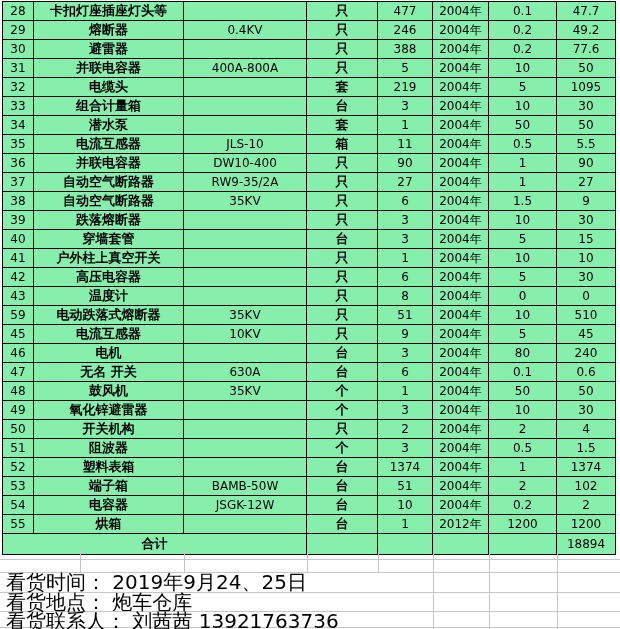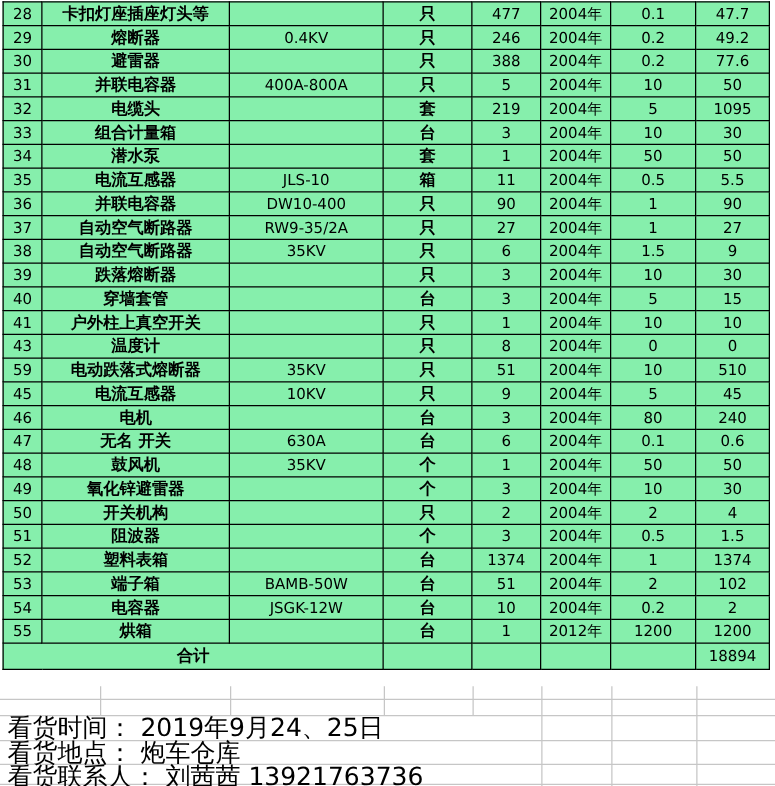--- a/index.html
+++ b/index.html
@@ -199,20 +199,30 @@
           <td>41</td>
           <td class="cjk">户外柱上真空开关</td>
           <td></td>
           <td class="cjk">只</td>
           <td>1</td>
           <td>2004年</td>
           <td>10</td>
           <td>10</td>
         </tr>
         <tr>
+          <td>42</td>
+          <td class="cjk">高压电容器</td>
+          <td></td>
+          <td class="cjk">只</td>
+          <td>6</td>
+          <td>2004年</td>
+          <td>5</td>
+          <td>30</td>
+        </tr>
+        <tr>
           <td>43</td>
           <td class="cjk">温度计</td>
           <td></td>
           <td class="cjk">只</td>
           <td>8</td>
           <td>2004年</td>
           <td>0</td>
           <td>0</td>
         </tr>
         <tr>

